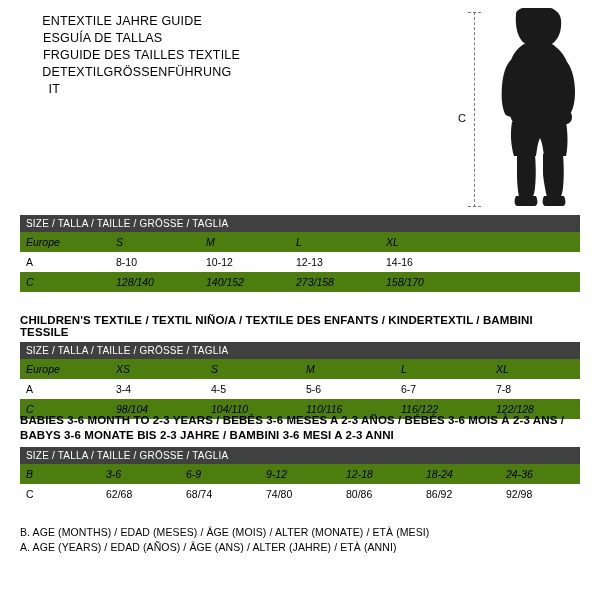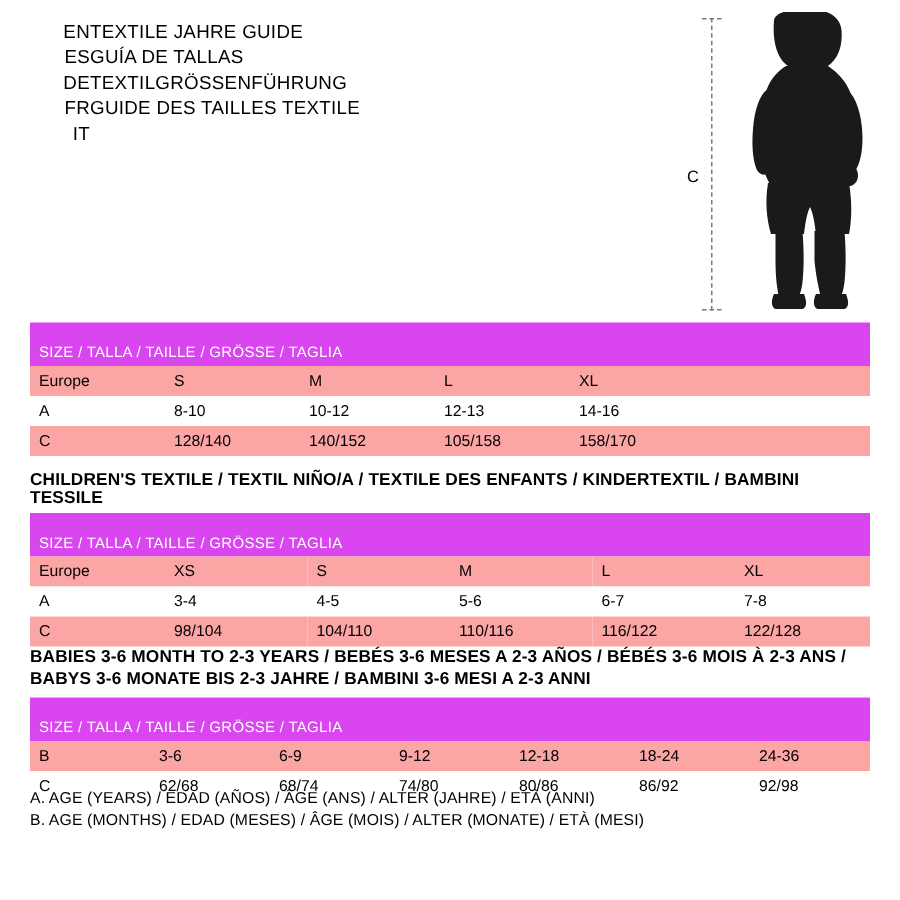--- a/index.html
+++ b/index.html
@@ -102,42 +102,43 @@
     border-collapse: collapse;
     width: 560px;
     table-layout: fixed;
   }
   table.size-table td {
     font-size: 10.5px;
     padding: 4px 0 4px 6px;
     vertical-align: middle;
   }
   tr.head-row td {
-    background: #d946ef;
+    background: #404040;
     color: #ffffff;
     font-size: 10px;
     letter-spacing: 0.2px;
-    padding-top: 15px;
+    padding-top: 3px;
     padding-bottom: 3px;
   }
   tr.alt td {
-    background: #fca5a5;
+    background: #4d7c0f;
+    font-style: italic;
   }
   tr.plain td {
     background: #ffffff;
   }
 
   .block {
     position: absolute;
     left: 20px;
     width: 560px;
   }
   #junior-block { top: 215px; }
   #children-block { top: 314px; }
-  #babies-block { top: 413px; margin-top: 18px; }
+  #babies-block { top: 413px; }
   #legend-block { top: 525px; }
 
   .legend-line {
     font-size: 10.5px;
     line-height: 15px;
     letter-spacing: 0.1px;
   }
 </style>
 </head>
 <body>
@@ -147,26 +148,26 @@
   <div class="header">
     <div class="header-row">
       <div class="lang-code">EN</div>
       <div class="lang-title">TEXTILE JAHRE GUIDE</div>
     </div>
     <div class="header-row">
       <div class="lang-code">ES</div>
       <div class="lang-title">GUÍA DE TALLAS</div>
     </div>
     <div class="header-row">
+      <div class="lang-code">FR</div>
+      <div class="lang-title">GUIDE DES TAILLES TEXTILE</div>
+    </div>
+    <div class="header-row">
       <div class="lang-code">DE</div>
       <div class="lang-title">TEXTILGRÖSSENFÜHRUNG</div>
-    </div>
-    <div class="header-row">
-      <div class="lang-code">FR</div>
-      <div class="lang-title">GUIDE DES TAILLES TEXTILE</div>
     </div>
     <div class="header-row">
       <div class="lang-code">IT</div>
     </div>
   </div>
 
   <div class="figure-area">
     <div class="dash-line"></div>
     <div class="dash-tick-top"></div>
     <div class="dash-tick-bottom"></div>
@@ -223,21 +224,21 @@
           <td>8-10</td>
           <td>10-12</td>
           <td>12-13</td>
           <td>14-16</td>
           <td></td>
         </tr>
         <tr class="alt">
           <td>C</td>
           <td>128/140</td>
           <td>140/152</td>
-          <td>105/158</td>
+          <td>273/158</td>
           <td>158/170</td>
           <td></td>
         </tr>
       </tbody>
     </table>
   </div>
 
   <div class="block" id="children-block">
     <p class="section-title">CHILDREN'S TEXTILE / TEXTIL NIÑO/A / TEXTILE DES ENFANTS / KINDERTEXTIL / BAMBINI TESSILE</p>
     <table class="size-table">
@@ -313,17 +314,17 @@
           <td>74/80</td>
           <td>80/86</td>
           <td>86/92</td>
           <td>92/98</td>
         </tr>
       </tbody>
     </table>
   </div>
 
   <div class="block" id="legend-block">
+    <div class="legend-line">B. AGE (MONTHS) / EDAD (MESES) / ÂGE (MOIS) / ALTER (MONATE) / ETÀ (MESI)</div>
     <div class="legend-line">A. AGE (YEARS) / EDAD (AÑOS) / ÂGE (ANS) / ALTER (JAHRE) / ETÀ (ANNI)</div>
-    <div class="legend-line">B. AGE (MONTHS) / EDAD (MESES) / ÂGE (MOIS) / ALTER (MONATE) / ETÀ (MESI)</div>
   </div>
 
 </div>
 
 </body></html>

